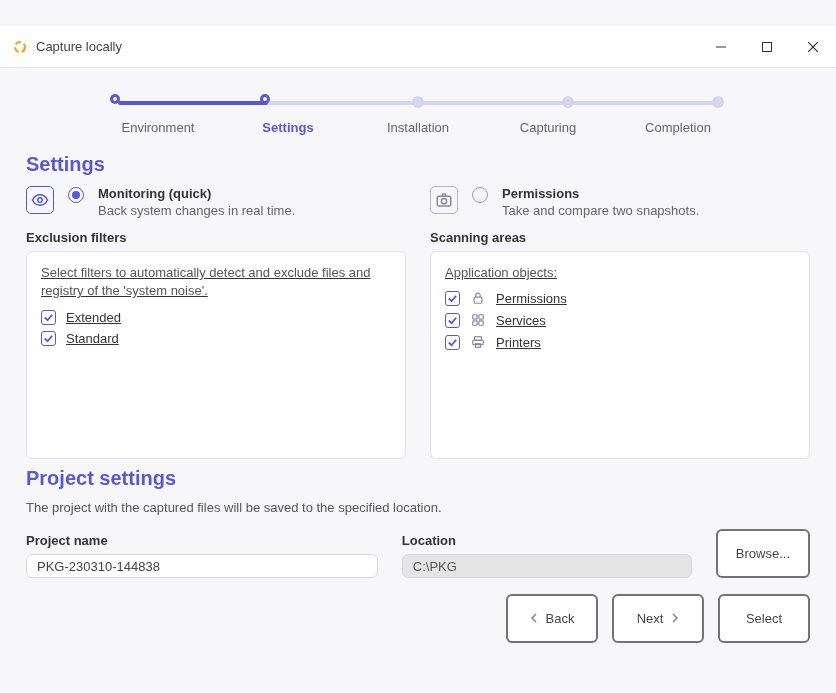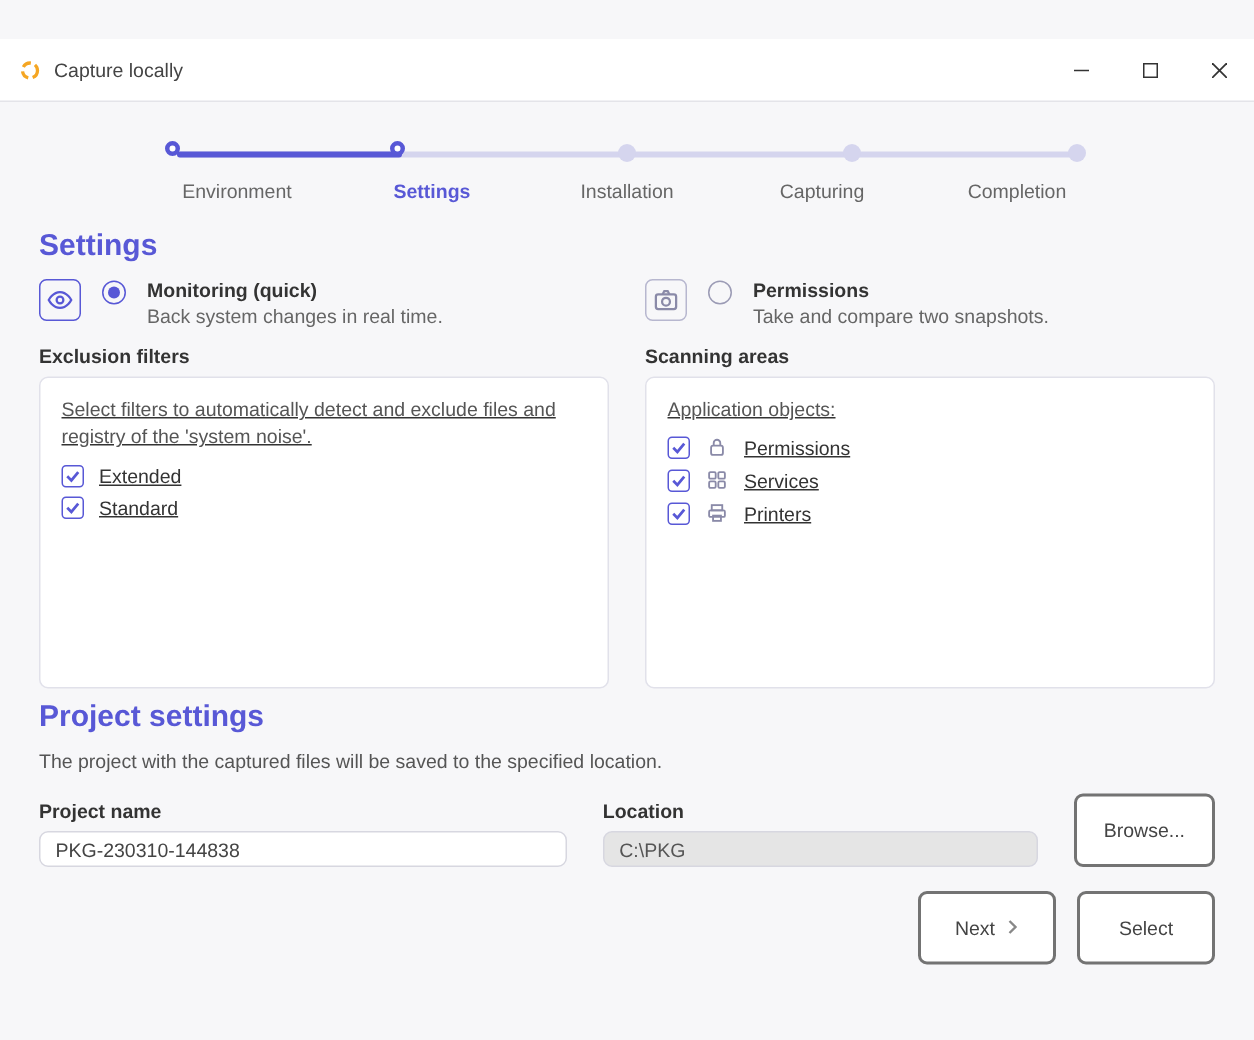--- a/index.html
+++ b/index.html
@@ -403,20 +403,28 @@
     </div>
     <div class="field" style="flex:0 0 auto;">
       <button class="btn">
         <span>Browse...</span>
       </button>
     </div>
   </div>
 
   <div class="footer">
     <button class="btn">
+      <span class="chev">
+        <svg width="8" height="10" viewBox="0 0 8 10">
+            <polyline points="6,1 2,5 6,9" fill="none" stroke="currentColor" stroke-width="1.6"></polyline>
+          </svg>
+      </span>
+      <span>Back</span>
+    </button>
+    <button class="btn">
       <span>Next</span>
       <span class="chev">
         <svg width="8" height="10" viewBox="0 0 8 10">
             <polyline points="2,1 6,5 2,9" fill="none" stroke="currentColor" stroke-width="1.6"></polyline>
           </svg>
       </span>
     </button>
     <button class="btn">
       <span>Select</span>
     </button>

